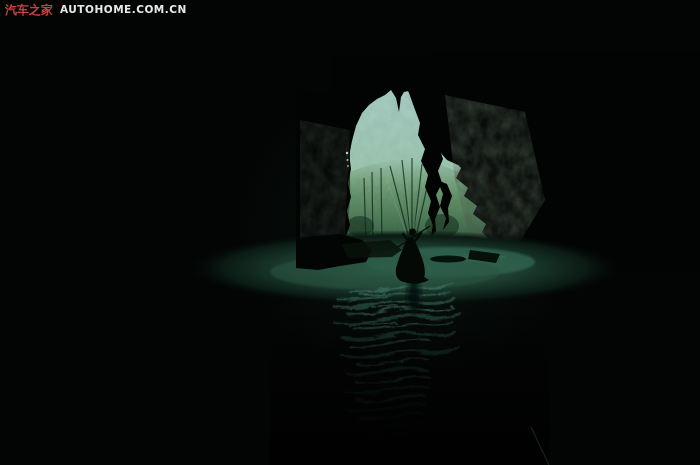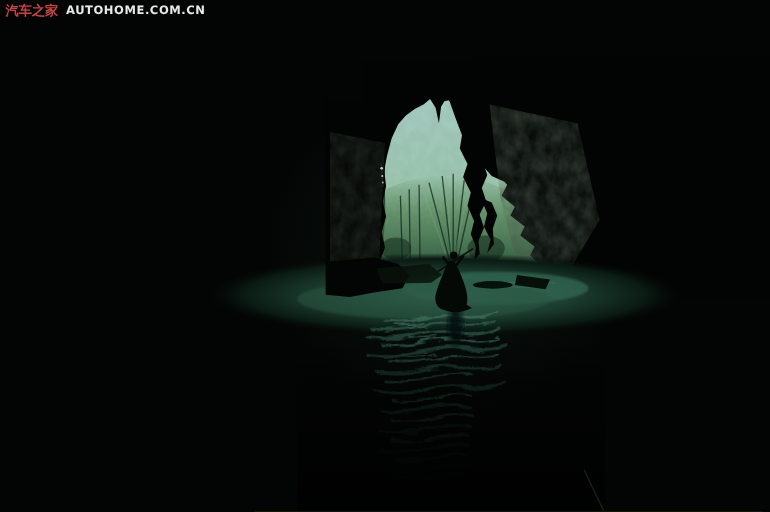--- a/index.html
+++ b/index.html
@@ -1,20 +1,20 @@
 <!DOCTYPE html>
 <html><head>
 <meta charset="utf-8">
 <style>
   html,body{margin:0;padding:0;background:#000;}
   .stage{
     position:relative;
     width:700px;height:465px;
     overflow:hidden;
-    background:#4d7c0f;
+    background:#a21caf;
     font-family:"DejaVu Sans", sans-serif;
   }
   .stage svg{display:block;width:700px;height:465px;}
 </style>
 </head>
 <body>
 
 <div class="stage">
 <svg viewBox="0 0 700 465" xmlns="http://www.w3.org/2000/svg">
   <defs>

